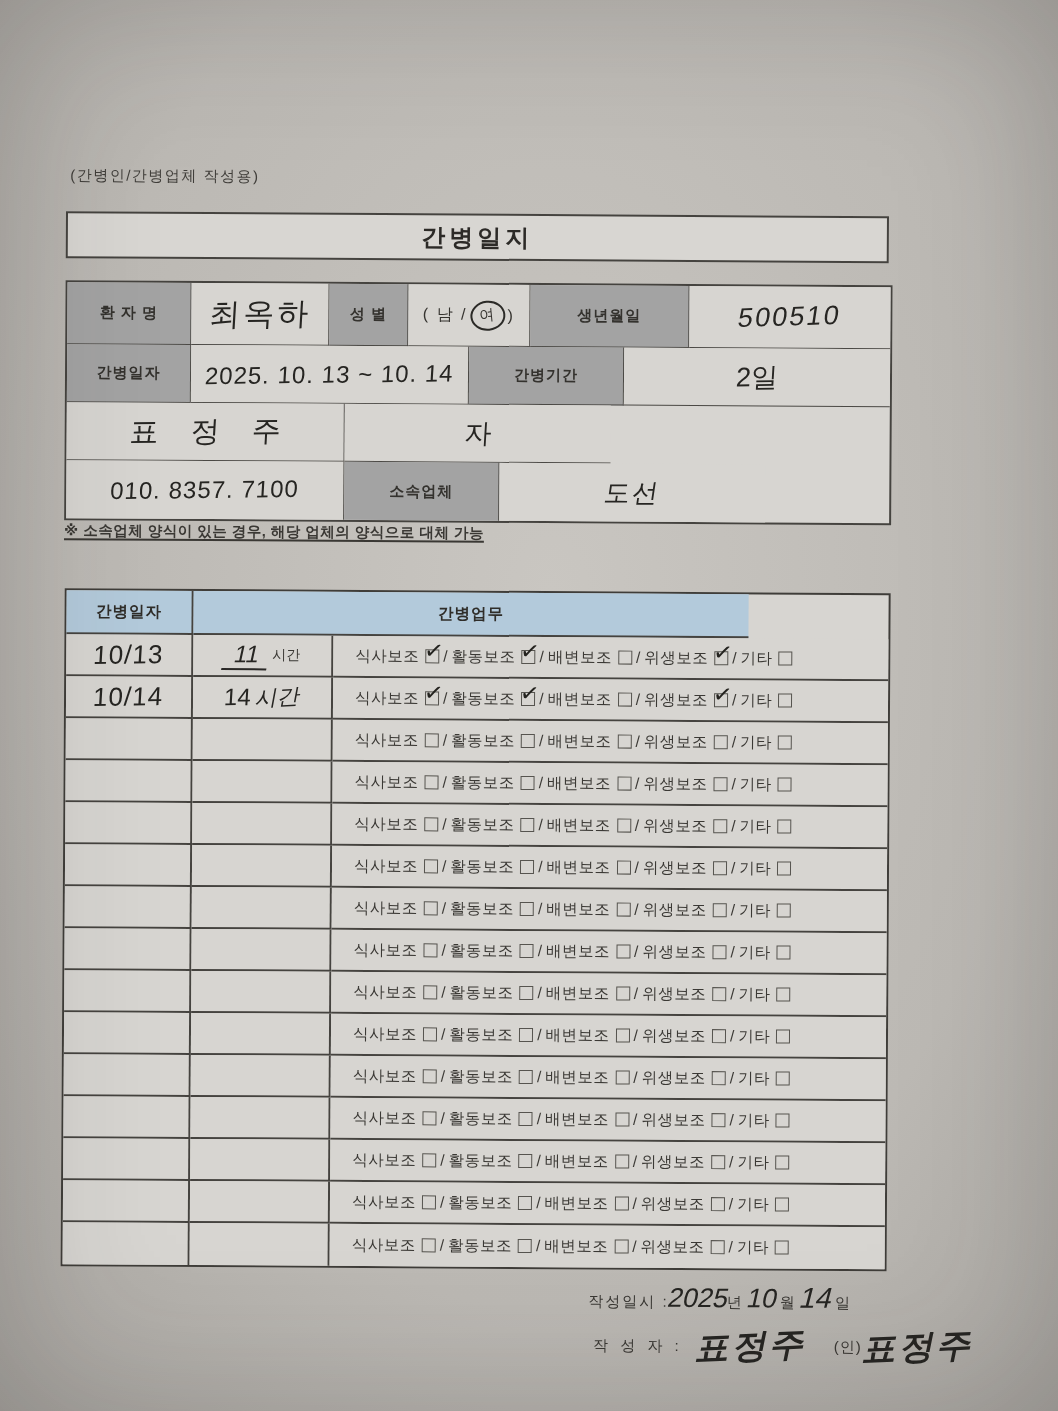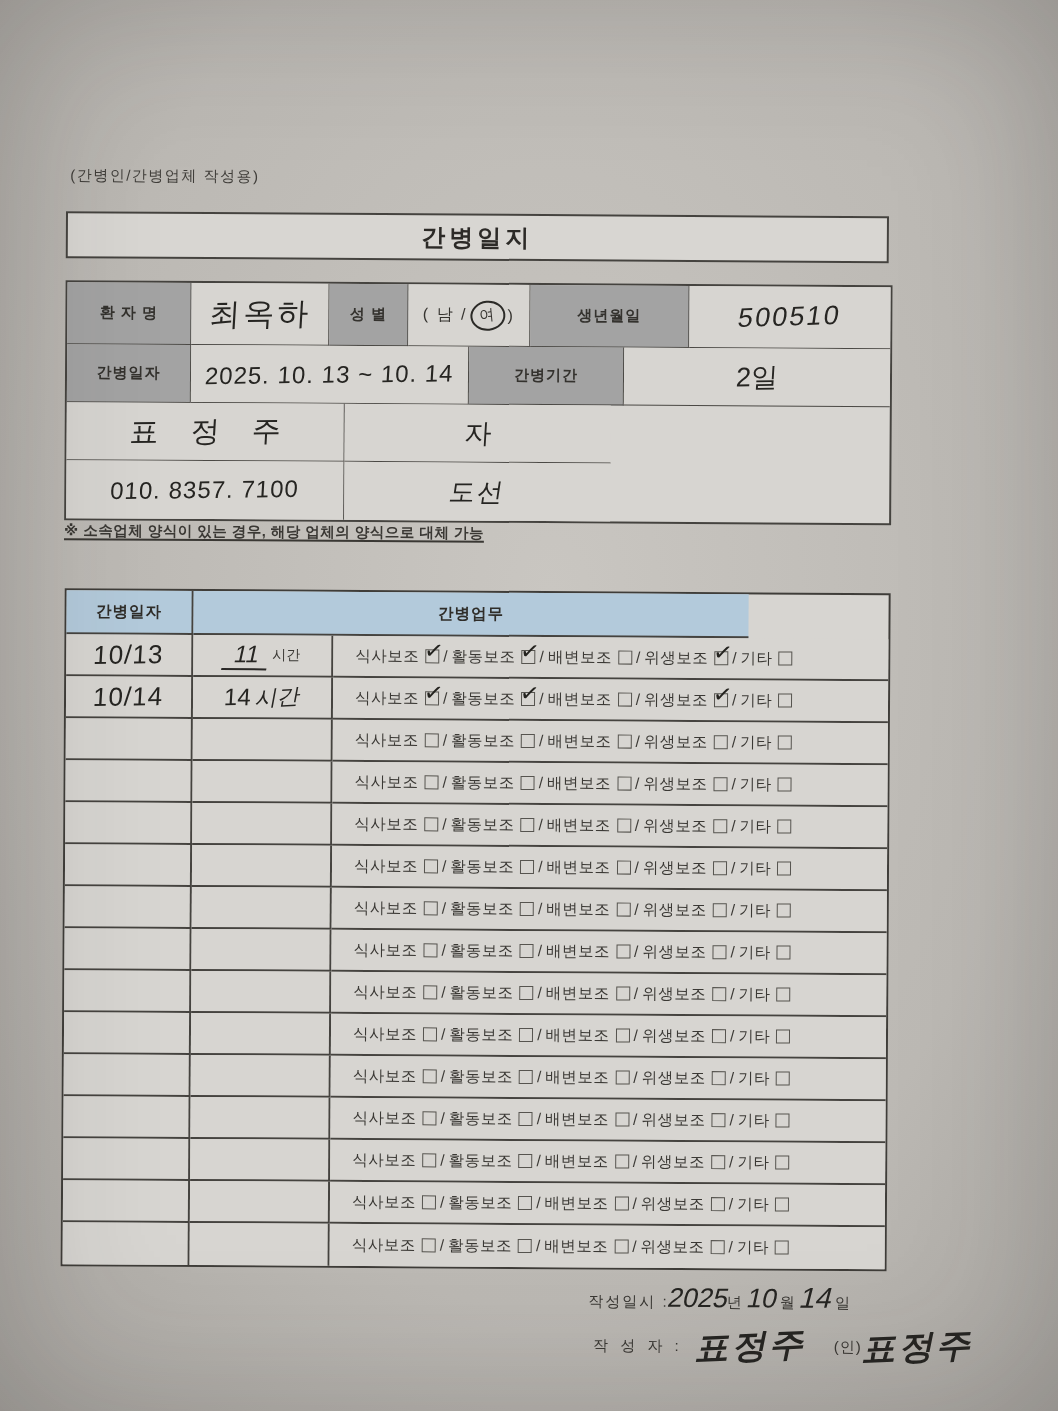--- a/index.html
+++ b/index.html
@@ -177,20 +177,21 @@
           <span class="hand hw-caregiver">표 정 주</span>
         </div>
         <div class="t1-cell t1-value" style="width:266px;">
           <span class="hand hw-rel">자</span>
         </div>
       </div>
       <div class="t1-row" style="height:58px;">
         <div class="t1-cell t1-value" style="width:278px;">
           <span class="hand hw-phone">010. 8357. 7100</span>
         </div>
+        <div class="t1-cell t1-label" style="width:155px;">소속업체</div>
         <div class="t1-cell t1-value" style="width:266px;">
           <span class="hand hw-company">도선</span>
         </div>
       </div>
     </div>
 
     <div class="form-note">※ 소속업체 양식이 있는 경우, 해당 업체의 양식으로 대체 가능</div>
 
     <div class="t2">
       <div class="t2-row t2-header">

